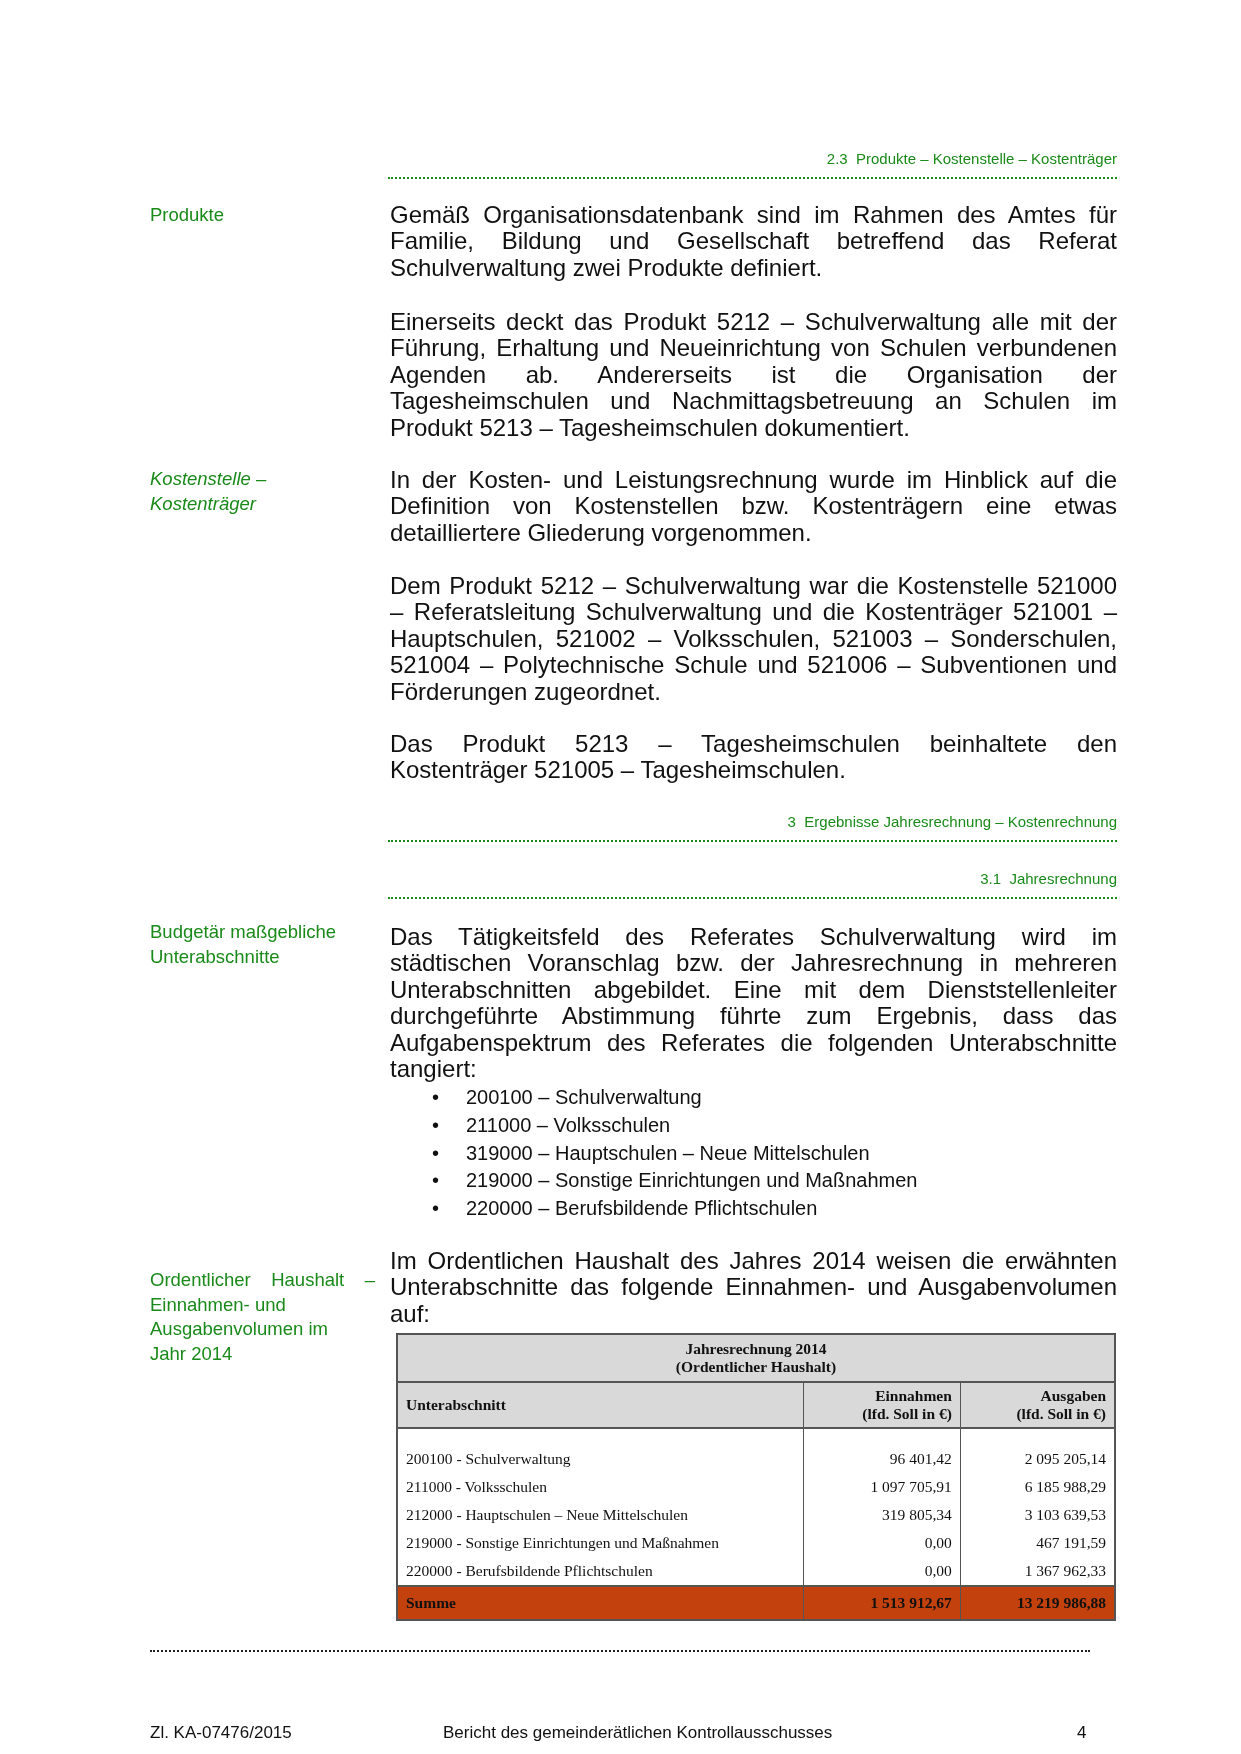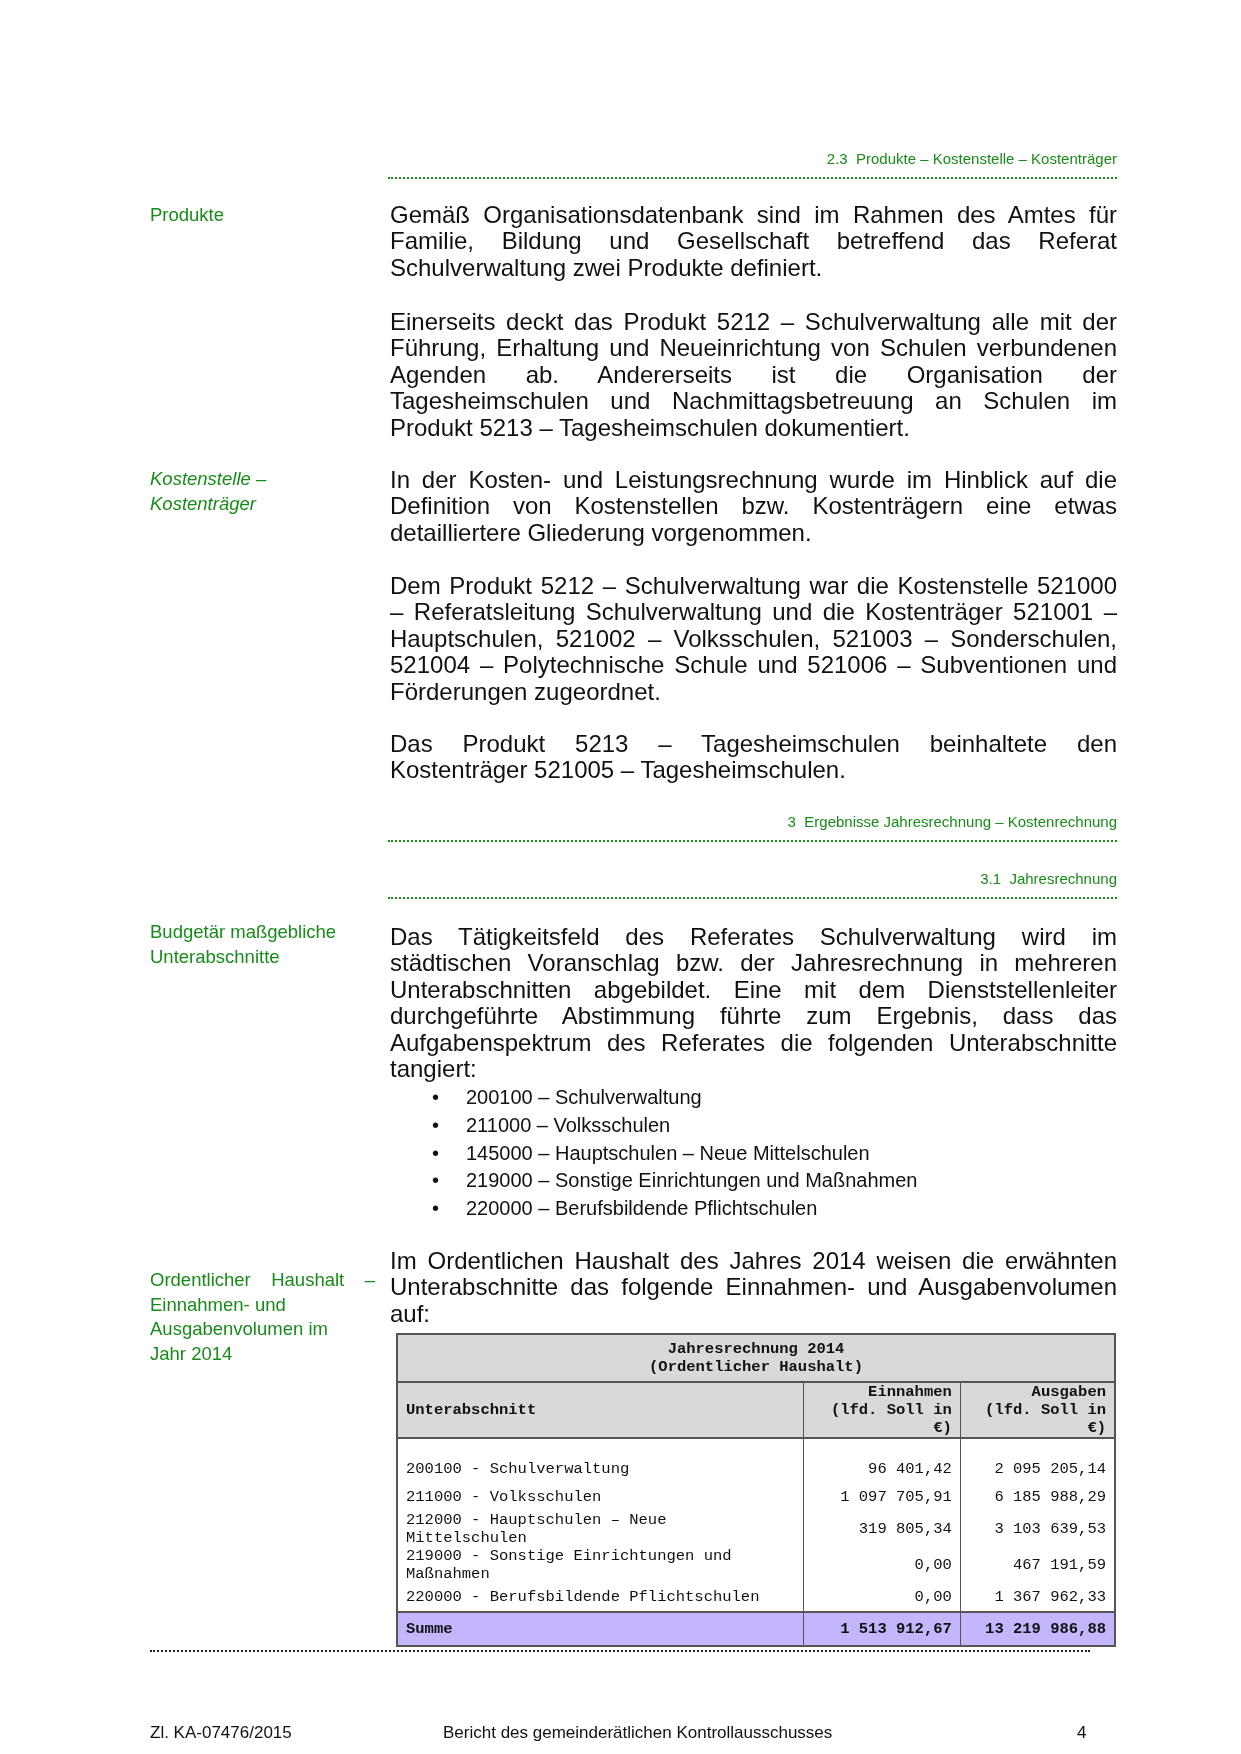--- a/index.html
+++ b/index.html
@@ -12,33 +12,33 @@
   .label { position:absolute; left:150px; width:225px; color:#1a8a1a;
            font-size:18.5px; line-height:24.5px; }
   .label.just { text-align:justify; text-align-last:left; }
   .para { position:absolute; left:390px; width:727px; font-size:24px;
           line-height:26.4px; text-align:justify; text-align-last:left; }
   .bullets { position:absolute; left:390px; width:727px; font-size:20px;
              line-height:27.8px; margin:0; padding:0; list-style:none; }
   .bullets li { position:relative; padding-left:76px; }
   .bullets .dot { position:absolute; left:42px; top:0; }
   table.jr { position:absolute; left:396px; top:1333px; width:720px;
-             border-collapse:collapse; font-family:Liberation Mono, monospace;
+             border-collapse:collapse; font-family:Liberation Serif, serif;
              font-size:15.5px; border:2px solid #555; }
   table.jr td, table.jr th { padding:0 8px; }
   table.jr .title { background:#d9d9d9; text-align:center; font-weight:bold;
                     height:46px; line-height:18px; border-bottom:2px solid #555; font-size:15.5px; }
   table.jr .hdr th { background:#d9d9d9; font-weight:bold; height:44px;
                      line-height:18px; border-bottom:2px solid #555; font-size:15.5px; }
   table.jr .hdr th.c1 { text-align:left; }
   table.jr .hdr th.num { text-align:right; border-left:1.5px solid #555; }
   table.jr tr.row td { height:28px; }
   table.jr tr.first td { padding-top:16px; }
   table.jr td.num { text-align:right; border-left:1.5px solid #555; }
-  table.jr tr.sum td { background:#c4b5fd; font-weight:bold; height:32px;
+  table.jr tr.sum td { background:#c2410c; font-weight:bold; height:32px;
                        border-top:2px solid #555; }
   .foot-dots { position:absolute; left:150px; width:940px; top:1650px; height:0;
                border-top:2px dotted #222; }
   .footer { position:absolute; top:1722px; font-size:17px; line-height:22px; color:#111; }
 </style>
 </head>
 <body>
 
 <div class="heading" style="top:146px;">2.3  Produkte – Kostenstelle – Kostenträger</div>
 <div class="dots" style="top:177px;"></div>
@@ -62,21 +62,21 @@
 
 <div class="label" style="top:920px;">
   <div>Budgetär maßgebliche</div>
   <div>Unterabschnitte</div>
 </div>
 <div class="para" style="top:924px;">Das Tätigkeitsfeld des Referates Schulverwaltung wird im städtischen Voranschlag bzw. der Jahresrechnung in mehreren Unterabschnitten abgebildet. Eine mit dem Dienststellenleiter durchgeführte Abstimmung führte zum Ergebnis, dass das Aufgabenspektrum des Referates die folgenden Unterabschnitte tangiert:</div>
 
 <ul class="bullets" style="top:1084px;">
   <li><span class="dot">•</span><span>200100 – Schulverwaltung</span></li>
   <li><span class="dot">•</span><span>211000 – Volksschulen</span></li>
-  <li><span class="dot">•</span><span>145000 – Hauptschulen – Neue Mittelschulen</span></li>
+  <li><span class="dot">•</span><span>319000 – Hauptschulen – Neue Mittelschulen</span></li>
   <li><span class="dot">•</span><span>219000 – Sonstige Einrichtungen und Maßnahmen</span></li>
   <li><span class="dot">•</span><span>220000 – Berufsbildende Pflichtschulen</span></li>
 </ul>
 
 <div class="label just" style="top:1248px;">
   <div style="text-align:justify;text-align-last:justify;margin-top:20px;">Ordentlicher Haushalt –</div>
   <div>Einnahmen- und</div>
   <div>Ausgabenvolumen im</div>
   <div>Jahr 2014</div>
 </div>

